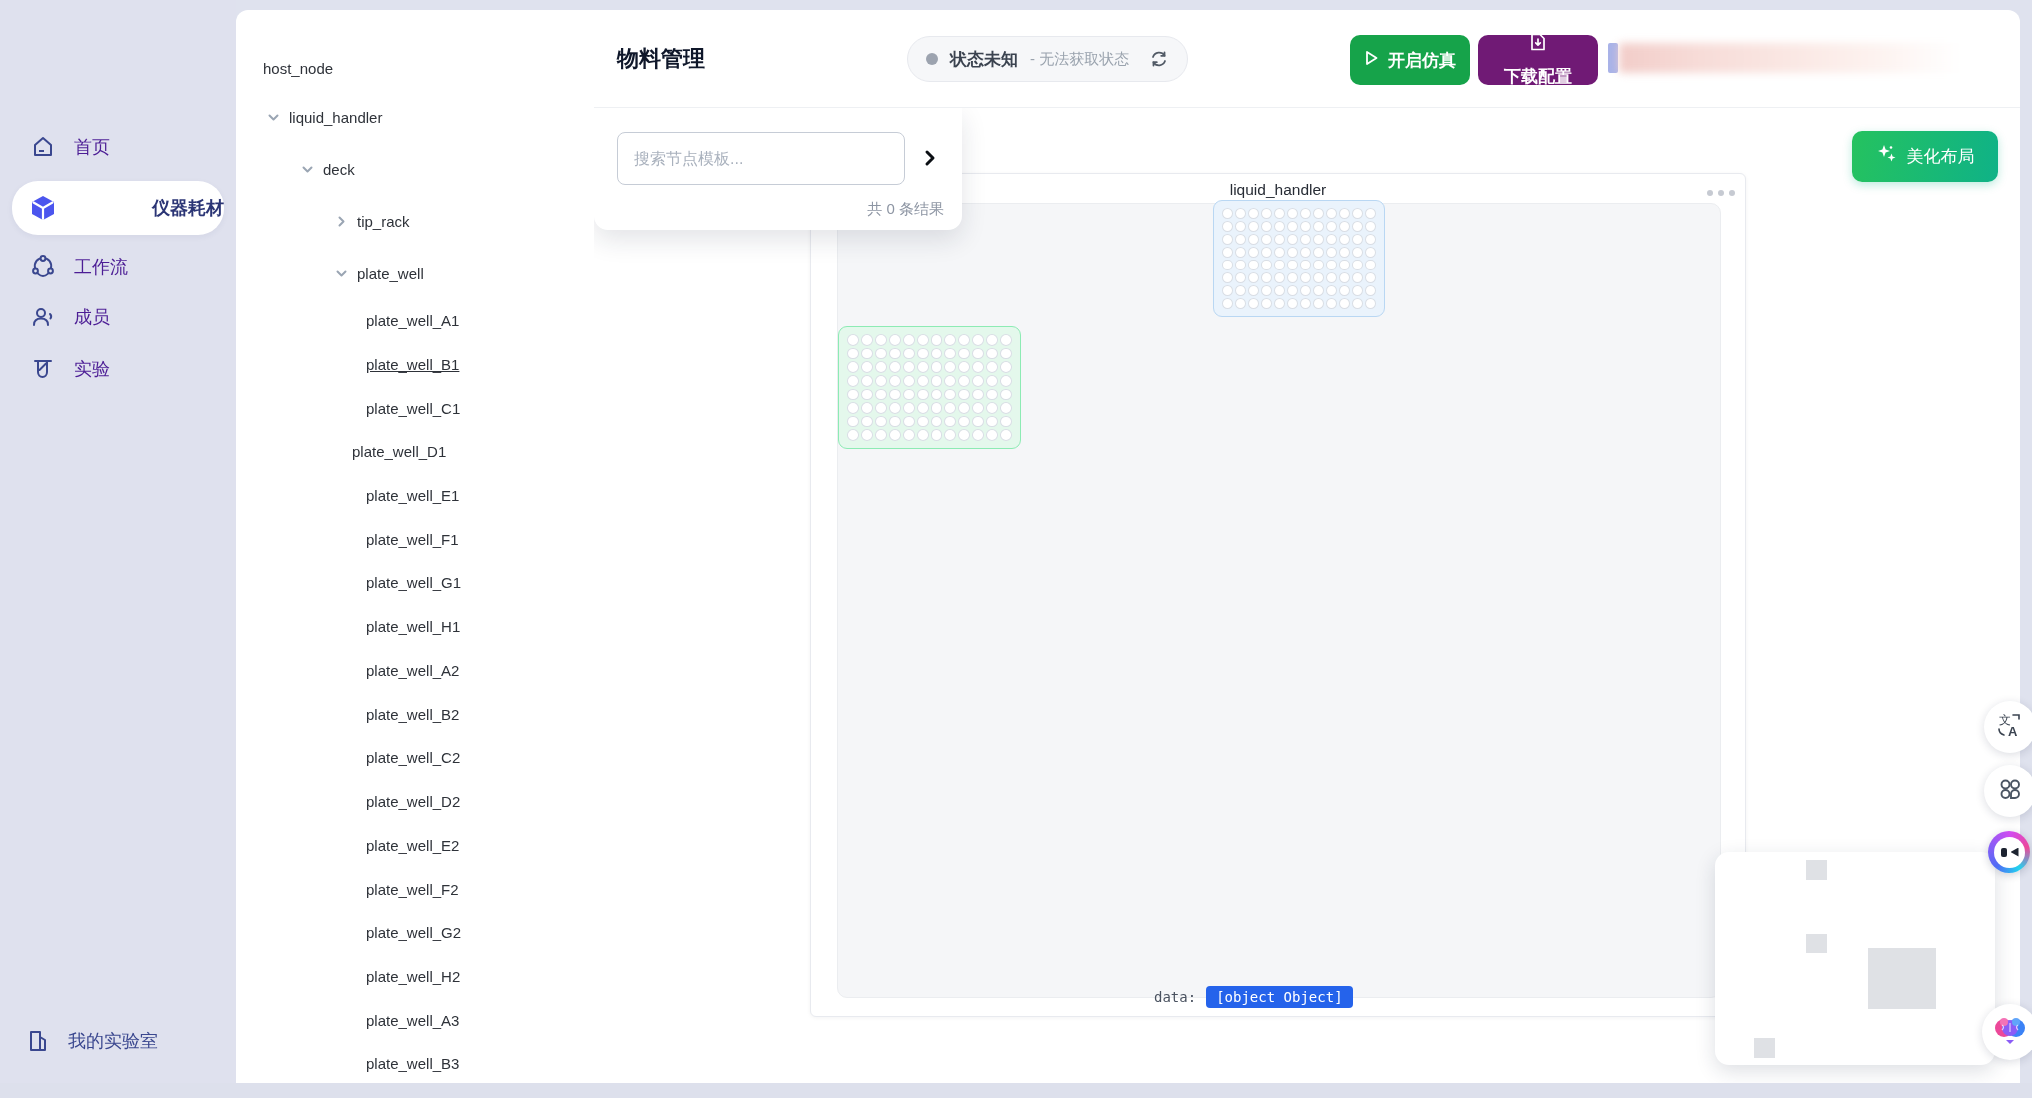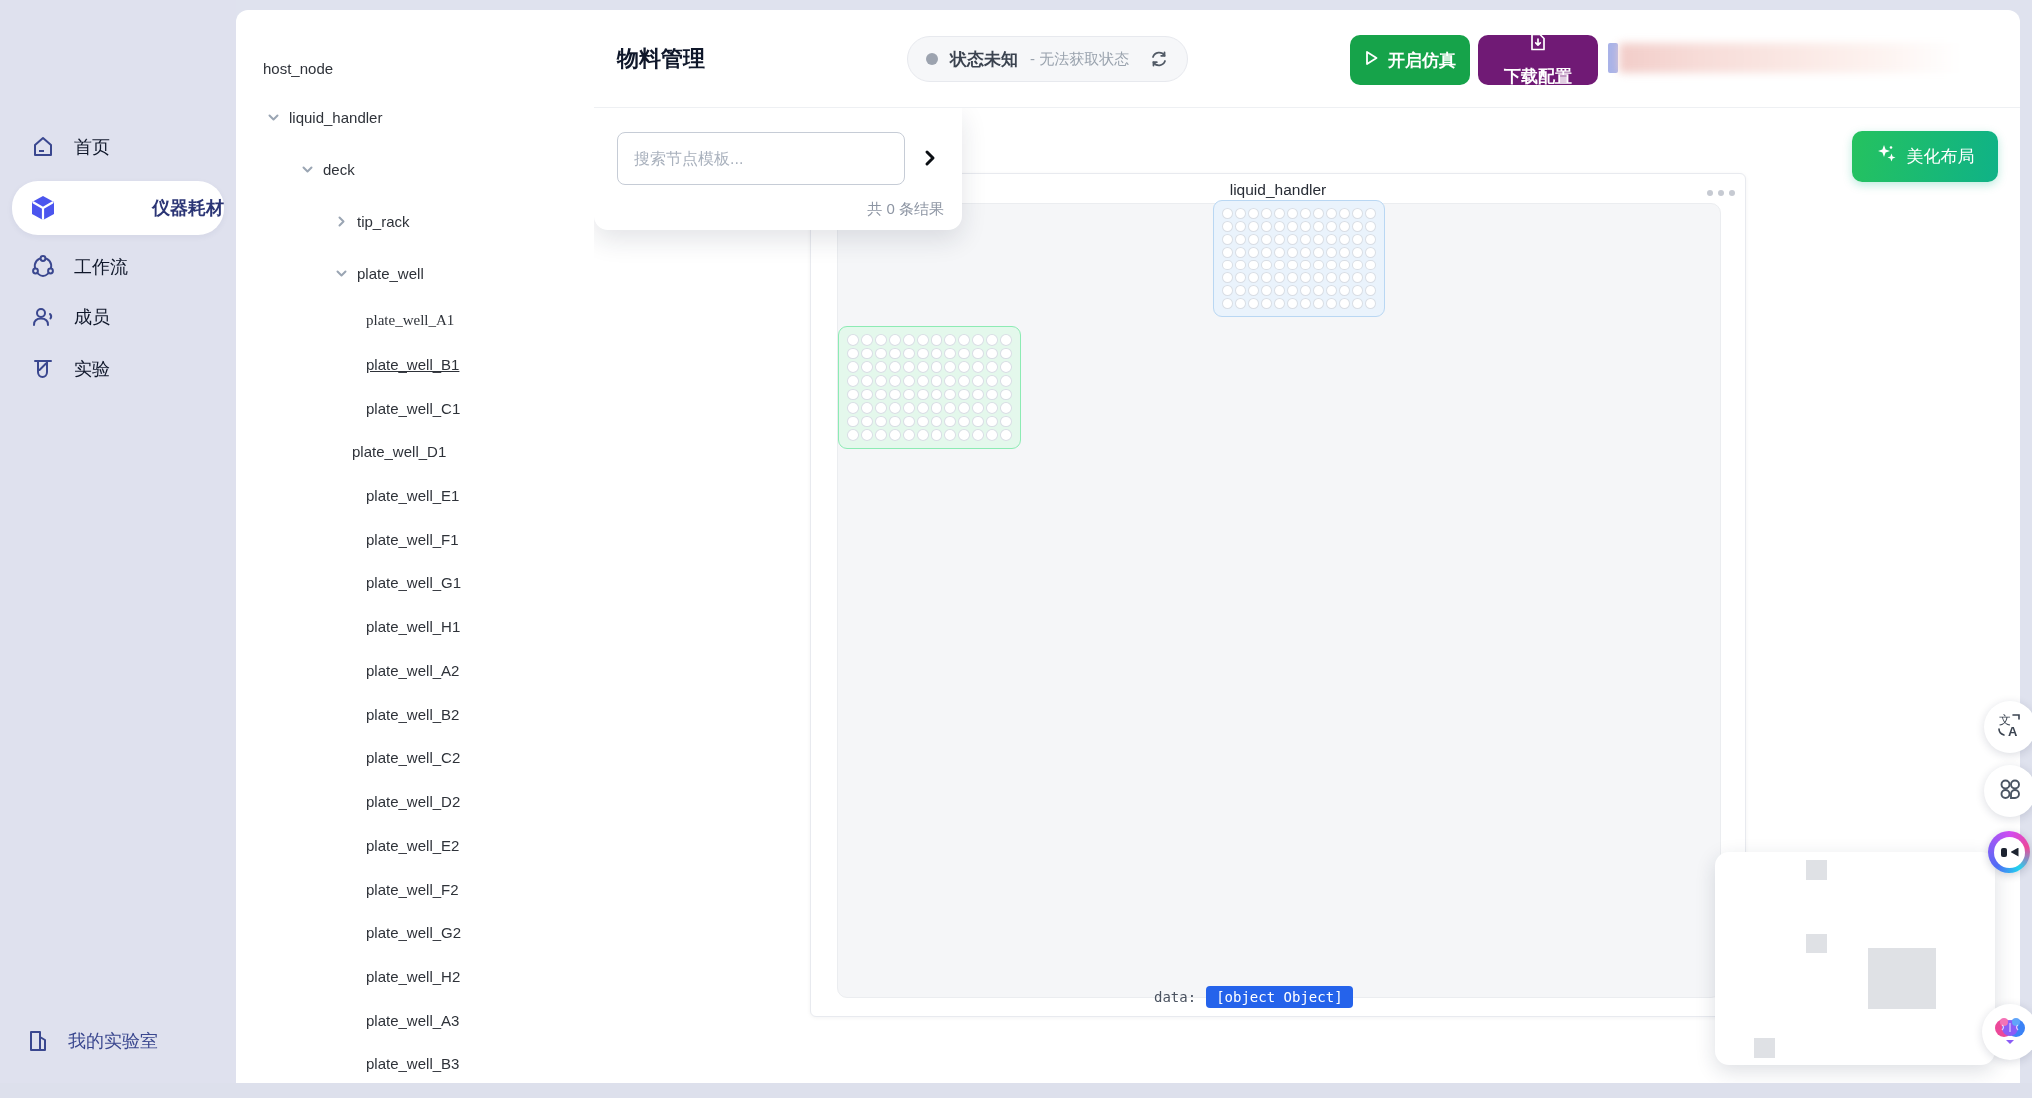--- a/index.html
+++ b/index.html
@@ -9,21 +9,21 @@
     font-family:"Liberation Sans", sans-serif;
     -webkit-font-smoothing:antialiased;
   }
   
   .sidebar{position:absolute;left:0;top:0;width:236px;height:1098px;background:#dfe1ee;}
   .logo{position:absolute;left:24px;top:22px;display:flex;gap:12px;align-items:flex-start;}
   .logo-text{line-height:1;}
   .logo-title{font-size:31px;font-weight:bold;color:#2a3272;letter-spacing:2px;}
   .logo-sub{font-size:19px;font-weight:bold;color:#2a3272;margin-top:6px;letter-spacing:.5px;}
   .nav-item{position:absolute;left:12px;width:212px;height:48px;display:flex;align-items:center;gap:18px;
-    padding-left:18px;box-sizing:border-box;color:#0f172a;font-size:18px;border-radius:26px;cursor:pointer;}
+    padding-left:18px;box-sizing:border-box;color:#4c1d95;font-size:18px;border-radius:26px;cursor:pointer;}
   .nav-item.active{background:#ffffff;height:54px;font-weight:bold;color:#2b3575;box-shadow:0 2px 6px rgba(40,50,100,.06);justify-content:space-between;}
   .nav-icon{width:26px;height:26px;flex:0 0 26px;display:flex;align-items:center;justify-content:center;}
   .nav-icon svg{display:block;}
   .side-footer{position:absolute;left:26px;top:1028px;display:flex;align-items:center;gap:16px;color:#3a478f;font-size:18px;cursor:pointer;}
   
   .tree-panel{position:absolute;left:236px;top:10px;width:358px;height:1073px;background:#fff;border-radius:12px 0 0 0;}
   .tree-row{position:absolute;height:30px;display:flex;align-items:center;gap:9px;font-size:15px;color:#2e3239;cursor:pointer;white-space:nowrap;}
   .tree-chev{width:14px;height:14px;display:flex;align-items:center;justify-content:center;}
   
   .main-panel{position:absolute;left:594px;top:10px;width:1426px;height:1073px;background:#fff;border-radius:0 12px 0 0;}
@@ -183,21 +183,21 @@
       <span>tip_rack</span>
     </div>
     <div class="tree-row" style="top: 248px; left: 98px;">
       <span class="tree-chev">
         <svg width="13" height="13" viewBox="0 0 13 13" fill="none" stroke="#9aa5b3" stroke-width="2" stroke-linecap="round" stroke-linejoin="round">
           <path d="M2.5 4.5 L6.5 8.5 L10.5 4.5"></path>
         </svg>
       </span>
       <span>plate_well</span>
     </div>
-    <div class="tree-row" style="top: 295px; left: 130px; font-family: Liberation Serif, serif;">
+    <div class="tree-row" style="top: 295px; left: 130px;">
       <span>plate_well_A1</span>
     </div>
     <div class="tree-row" style="top: 339px; left: 130px; text-decoration: underline;">
       <span>plate_well_B1</span>
     </div>
     <div class="tree-row" style="top: 383px; left: 130px;">
       <span>plate_well_C1</span>
     </div>
     <div class="tree-row" style="top: 426px; left: 116px;">
       <span>plate_well_D1</span>

